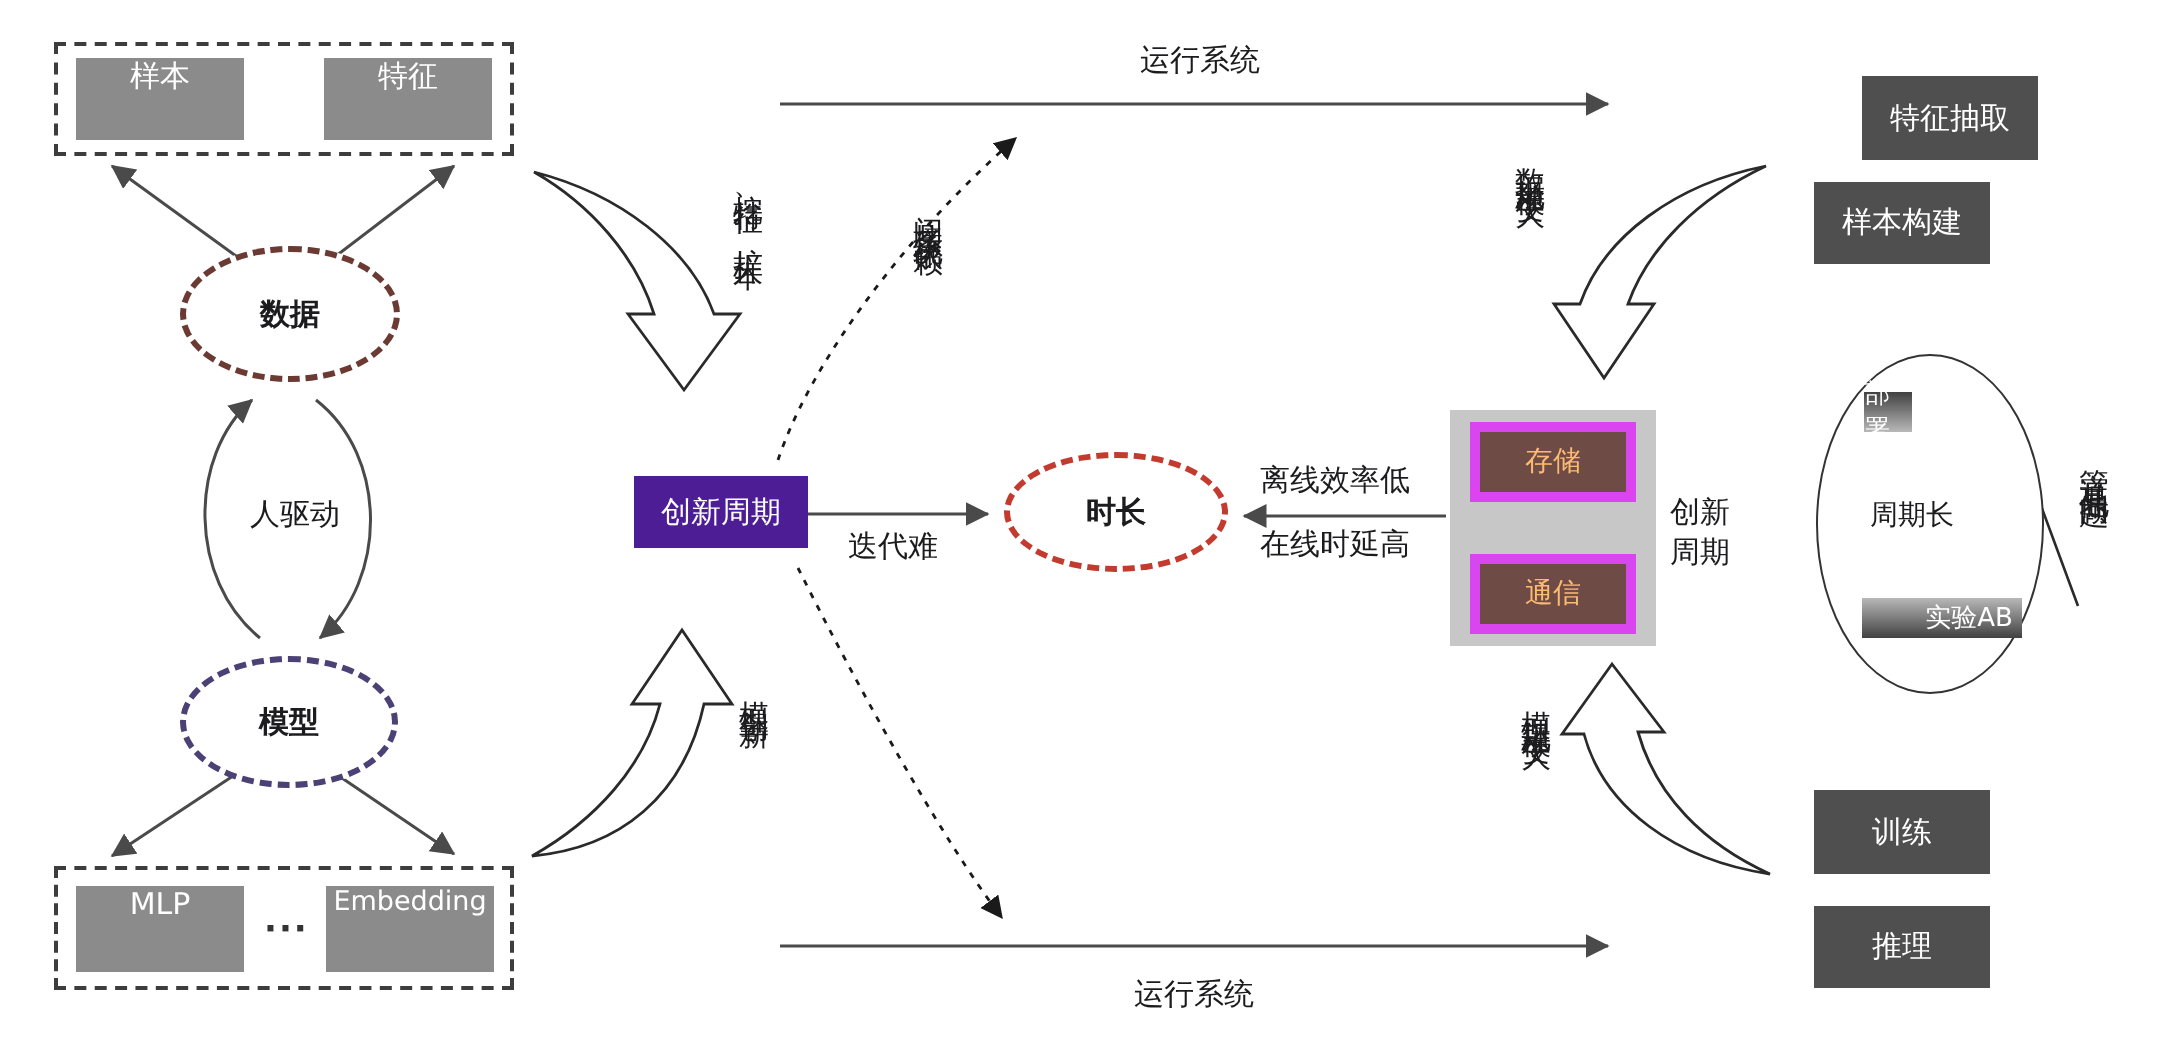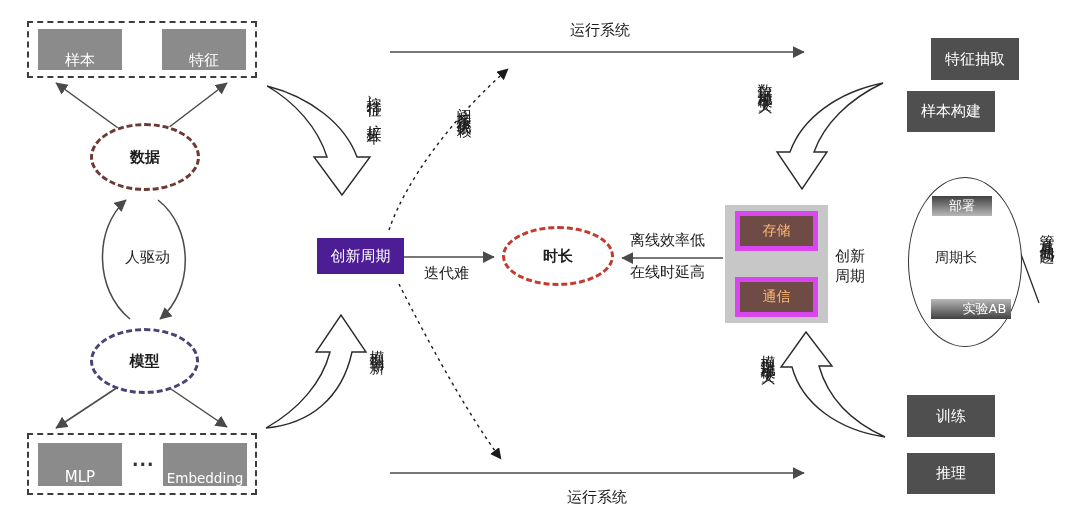--- a/index.html
+++ b/index.html
@@ -2,21 +2,21 @@
 <html><head>
 <meta charset="utf-8">
 <style>
   html,body{margin:0;padding:0;background:#fff;}
   .canvas{position:relative;width:1080px;height:523px;background:#ffffff;
           font-family:"DejaVu Sans","Liberation Sans",sans-serif;color:#1c1c1e;overflow:hidden;}
   .abs{position:absolute;}
   svg.layer{position:absolute;left:0;top:0;width:1080px;height:523px;pointer-events:none;}
 
   .dashed-container{border:2px dashed #3d3d3d;background:#fff;}
-  .gray-box{background:#8b8b8b;color:#fff;display:flex;align-items:flex-end;justify-content:center;
+  .gray-box{background:#8b8b8b;color:#fff;display:flex;align-items:flex-start;justify-content:center;
             font-size:15px;}
   .darkgray-box{background:#4f4f4f;color:#fff;display:flex;align-items:center;justify-content:center;
             font-size:15px;}
   .ellipse{border-radius:50%;display:flex;align-items:center;justify-content:center;
            font-weight:bold;font-size:15px;background:#fff;}
   .label{font-size:15px;white-space:nowrap;}
   .vtext{writing-mode:vertical-rl;font-size:15px;letter-spacing:3px;line-height:1;white-space:nowrap;}
   .innov-box{background:#4c1d95;color:#fff;display:flex;align-items:center;justify-content:center;
              font-size:15px;font-weight:500;}
   .sys-container{background:#c7c7c7;display:flex;flex-direction:column;justify-content:space-between;
@@ -144,21 +144,21 @@
       <span>样本构建</span>
     </div>
   <div class="abs darkgray-box" style="left:907px;top:395px;width:88px;height:42px;">
       <span>训练</span>
     </div>
   <div class="abs darkgray-box" style="left:907px;top:453px;width:88px;height:41px;">
       <span>推理</span>
     </div>
 
   <div class="abs big-ellipse" style="left:908px;top:177px;width:112px;height:168px;"></div>
-  <div class="abs grad-down" style="left:932px;top:196px;width:60px;height:20px;">
+  <div class="abs grad-down" style="left:932px;top:196px;width:24px;height:20px;">
       <span>部署</span>
     </div>
   <div class="abs label" style="left:935px;top:249px;font-size:14px;">周期长</div>
   <div class="abs grad-up" style="left:931px;top:299px;width:53px;height:20px;">
       <span>实验AB</span>
     </div>
 
   <div class="abs vtext" style="left:1039px;top:223px;">管道其他问题</div>
 
 </div>

